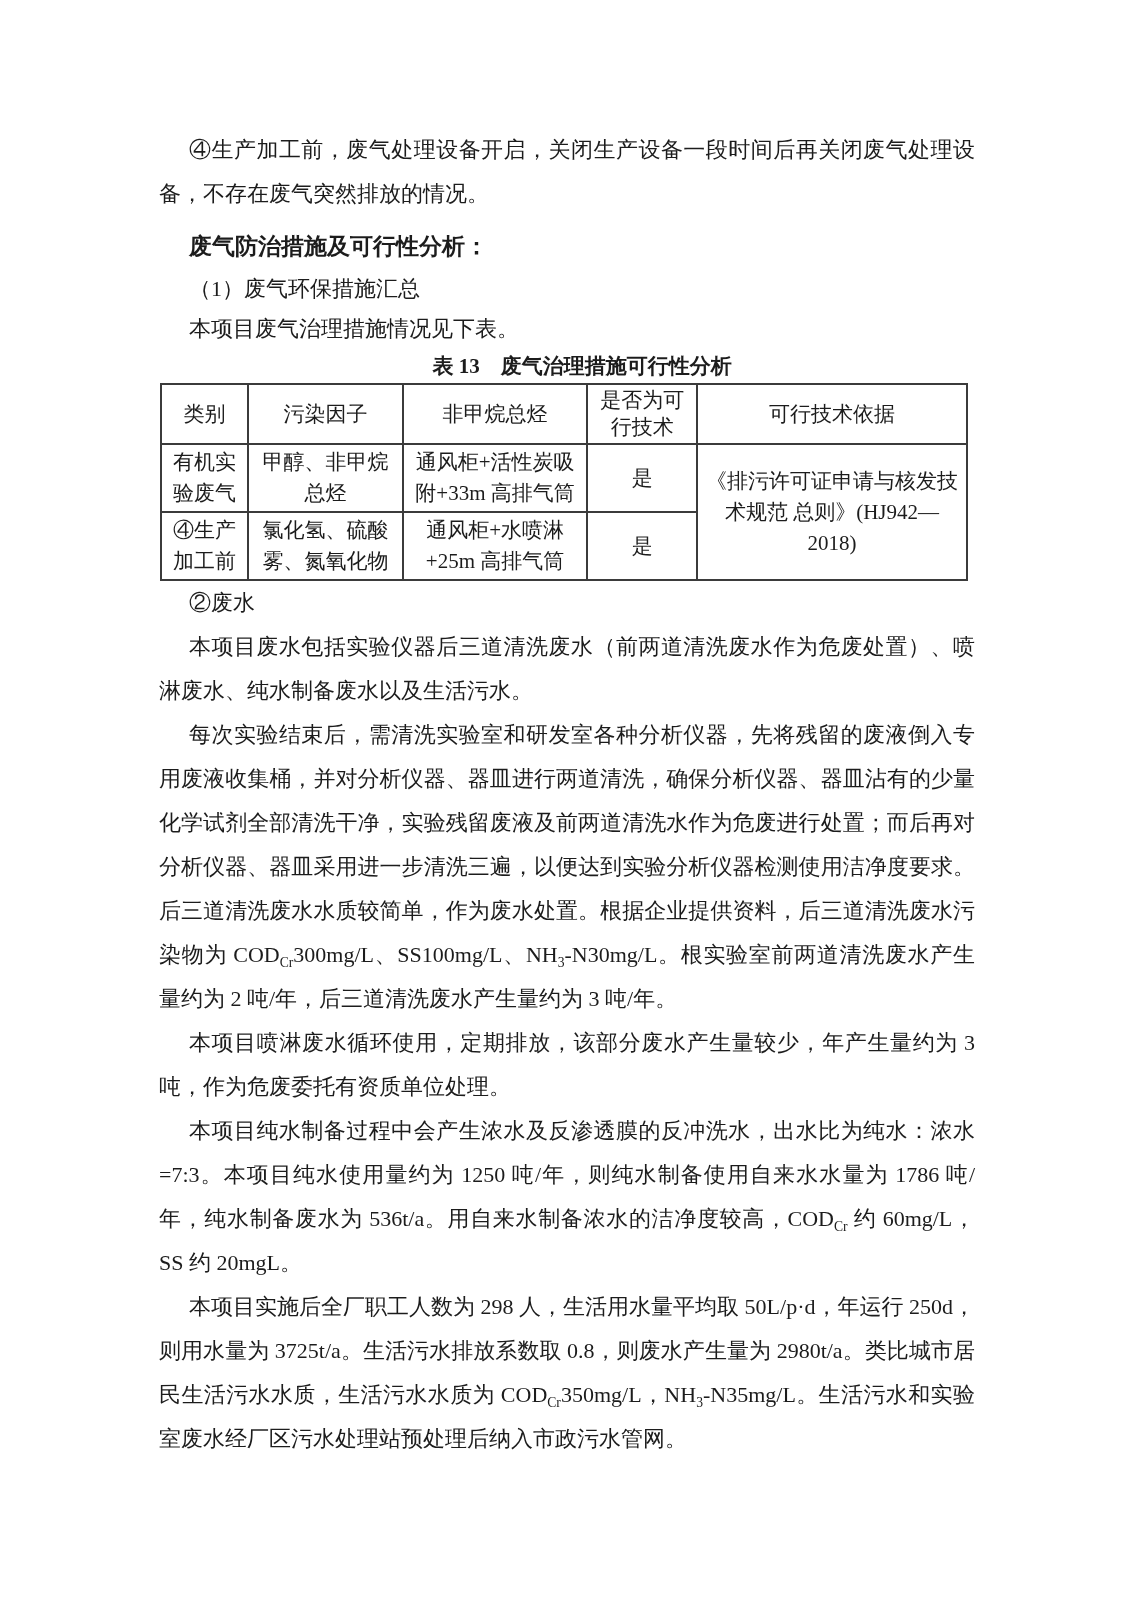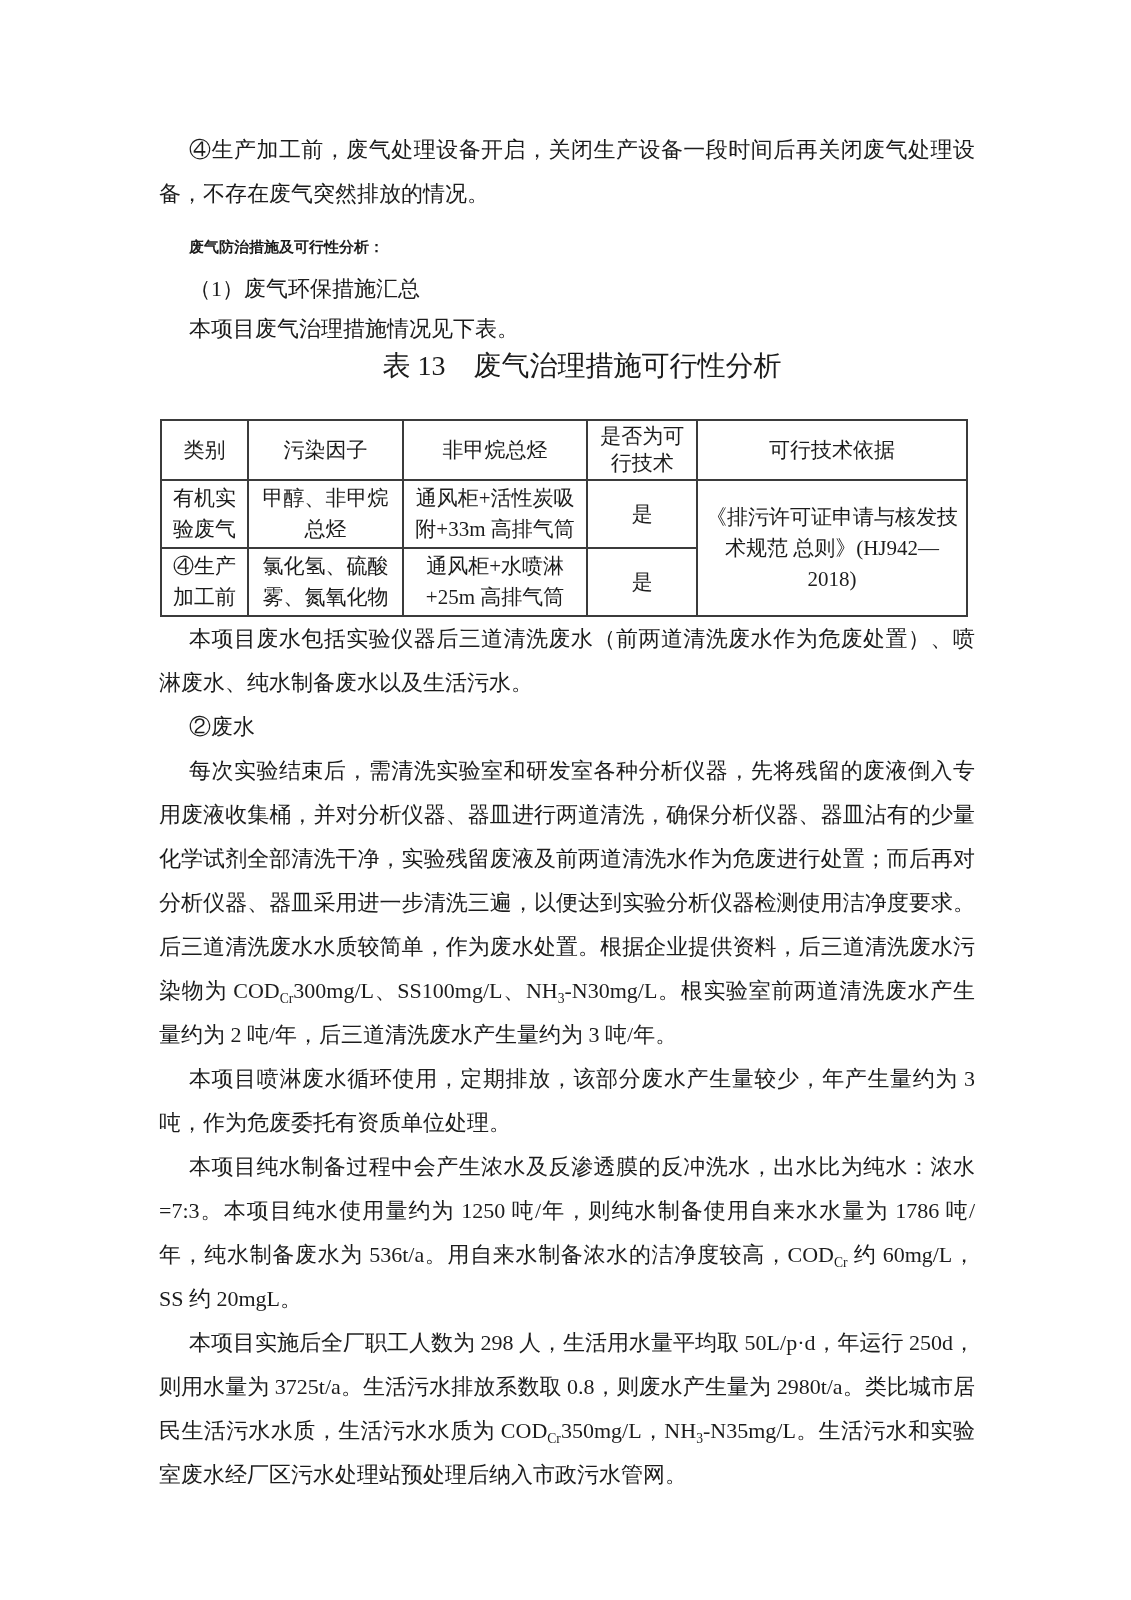--- a/index.html
+++ b/index.html
@@ -20,39 +20,38 @@
     width: 816px;
     font-size: 22px;
     line-height: 44px;
     text-align: justify;
   }
   .content p { margin: 0; text-indent: 30px; }
   p.doc-heading {
     font-weight: bold;
     margin-top: 10px;
     line-height: 42px;
-    font-size: 15px;
+    font-size: 23px;
   }
   p.doc-subheading { line-height: 41px; }
   p.table-intro { line-height: 40px; }
   .table-caption {
     text-align: center;
-    font-weight: normal;
-    font-size: 28px;
+    font-weight: bold;
+    font-size: 21px;
     line-height: 34px;
     text-indent: 0;
     margin: 0;
   }
   table.measures {
     border-collapse: collapse;
     table-layout: fixed;
     width: 808px;
     margin-left: 1px;
     font-size: 21px;
-    margin-top: 36px;
   }
   table.measures th, table.measures td {
     border: 2px solid #3b3b3b;
     padding: 2px 6px;
     text-align: center;
     vertical-align: middle;
     font-weight: normal;
     text-indent: 0;
   }
   table.measures th { height: 55px; line-height: 27px; }
@@ -104,23 +103,23 @@
         <tr>
           <td>④生产加工前</td>
           <td>氯化氢、硫酸雾、氮氧化物</td>
           <td>通风柜+水喷淋+25m 高排气筒</td>
           <td>是</td>
         </tr>
       </tbody>
     </table>
 
     <div class="ww-section">
+      <p>②废水</p>
+
       <p>本项目废水包括实验仪器后三道清洗废水（前两道清洗废水作为危废处置）、喷淋废水、纯水制备废水以及生活污水。</p>
-
-      <p>②废水</p>
 
       <p>每次实验结束后，需清洗实验室和研发室各种分析仪器，先将残留的废液倒入专用废液收集桶，并对分析仪器、器皿进行两道清洗，确保分析仪器、器皿沾有的少量化学试剂全部清洗干净，实验残留废液及前两道清洗水作为危废进行处置；而后再对分析仪器、器皿采用进一步清洗三遍，以便达到实验分析仪器检测使用洁净度要求。后三道清洗废水水质较简单，作为废水处置。根据企业提供资料，后三道清洗废水污染物为 COD<sub>Cr</sub>300mg/L、SS100mg/L、NH<sub>3</sub>-N30mg/L。根实验室前两道清洗废水产生量约为 2 吨/年，后三道清洗废水产生量约为 3 吨/年。</p>
 
       <p>本项目喷淋废水循环使用，定期排放，该部分废水产生量较少，年产生量约为 3 吨，作为危废委托有资质单位处理。</p>
 
       <p>本项目纯水制备过程中会产生浓水及反渗透膜的反冲洗水，出水比为纯水：浓水=7:3。本项目纯水使用量约为 1250 吨/年，则纯水制备使用自来水水量为 1786 吨/年，纯水制备废水为 536t/a。用自来水制备浓水的洁净度较高，COD<sub>Cr</sub> 约 60mg/L，SS 约 20mgL。</p>
 
       <p>本项目实施后全厂职工人数为 298 人，生活用水量平均取 50L/p·d，年运行 250d，则用水量为 3725t/a。生活污水排放系数取 0.8，则废水产生量为 2980t/a。类比城市居民生活污水水质，生活污水水质为 COD<sub>Cr</sub>350mg/L，NH<sub>3</sub>-N35mg/L。生活污水和实验室废水经厂区污水处理站预处理后纳入市政污水管网。</p>
     </div>
 

